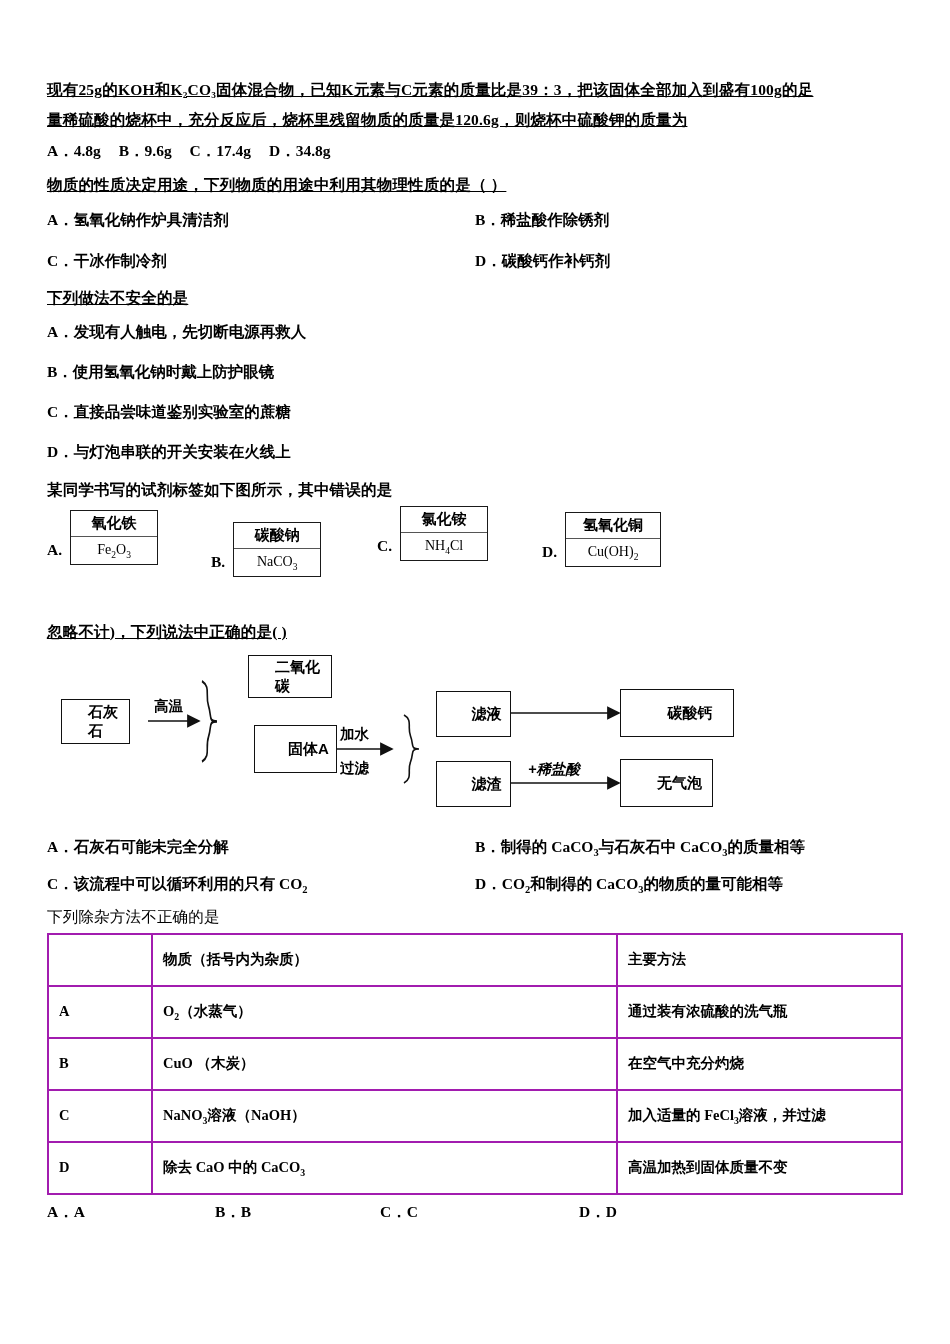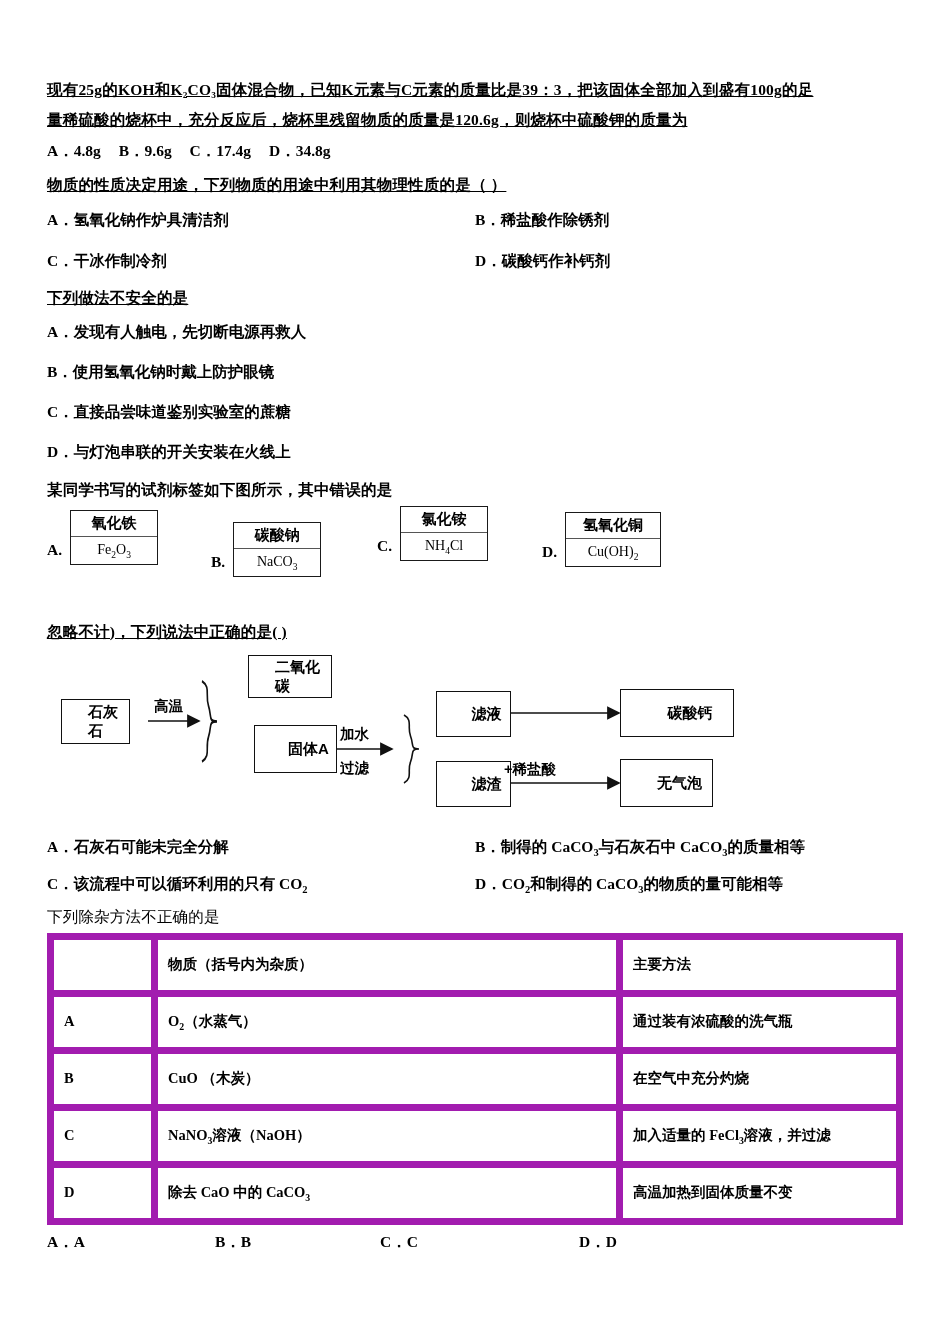--- a/index.html
+++ b/index.html
@@ -153,21 +153,21 @@
   }
 
   
   table.dx {
     border-collapse: collapse;
     width: 856px;
     margin-top: 8px;
     table-layout: fixed;
   }
   table.dx td, table.dx th {
-    border: 7px solid #a21caf;
+    border: 2px solid #a21caf;
     padding: 11px 10px;
     font-size: 14.5px;
     font-weight: bold;
     text-align: left;
     vertical-align: middle;
     height: 28px;
   }
   table.dx .c-idx { width: 104px; }
   table.dx .c-sub { width: 465px; }
   .hdr-row td { border-bottom-width: 2.5px; }
@@ -293,21 +293,21 @@
 
         <div class="fbox" style="left:201px; top:8px; width:84px; height:43px;">二氧化碳</div>
         <div class="fbox" style="left:207px; top:78px; width:83px; height:48px;text-align:center;">固体A</div>
 
         <div class="flabel" style="left:293px; top:78px;">加水</div>
         <div class="flabel" style="left:293px; top:112px;">过滤</div>
 
         <div class="fbox" style="left:389px; top:44px; width:75px; height:46px;">滤液</div>
         <div class="fbox" style="left:389px; top:114px; width:75px; height:46px;">滤渣</div>
 
-        <div class="flabel" style="left:457px; top:113px;">+稀盐酸</div>
+        <div class="flabel" style="left:481px; top:113px;font-style:italic;">+稀盐酸</div>
 
         <div class="fbox" style="left:573px; top:42px; width:114px; height:48px;">碳酸钙</div>
         <div class="fbox" style="left:573px; top:112px; width:93px; height:48px;">无气泡</div>
       </div>
 
       <div class="opts-2col tight" style="margin-top:22px;">
         <div>A．石灰石可能未完全分解</div>
         <div>B．制得的 CaCO<sub>3</sub>与石灰石中 CaCO<sub>3</sub>的质量相等</div>
         <div>C．该流程中可以循环利用的只有 CO<sub>2</sub></div>
         <div>D．CO<sub>2</sub>和制得的 CaCO<sub>3</sub>的物质的量可能相等</div>

